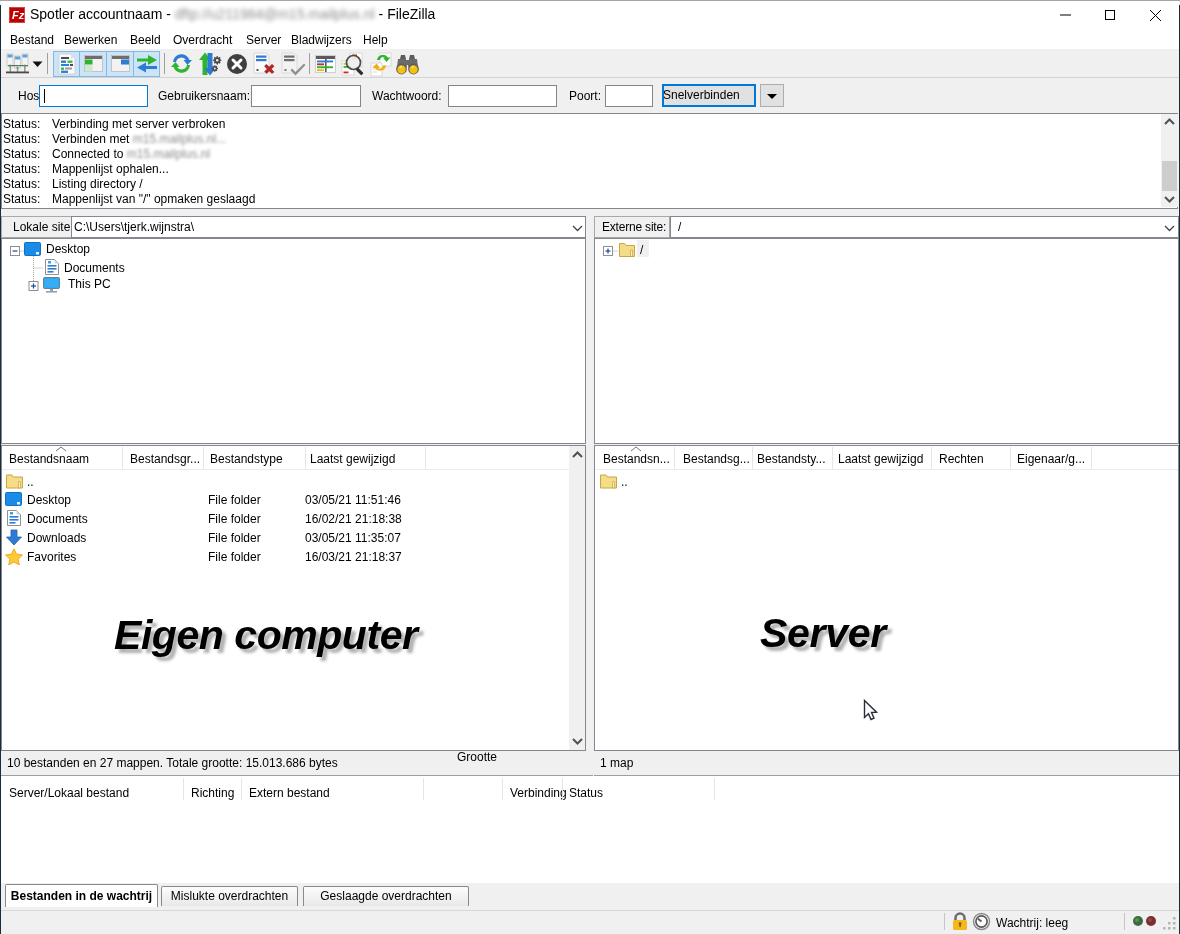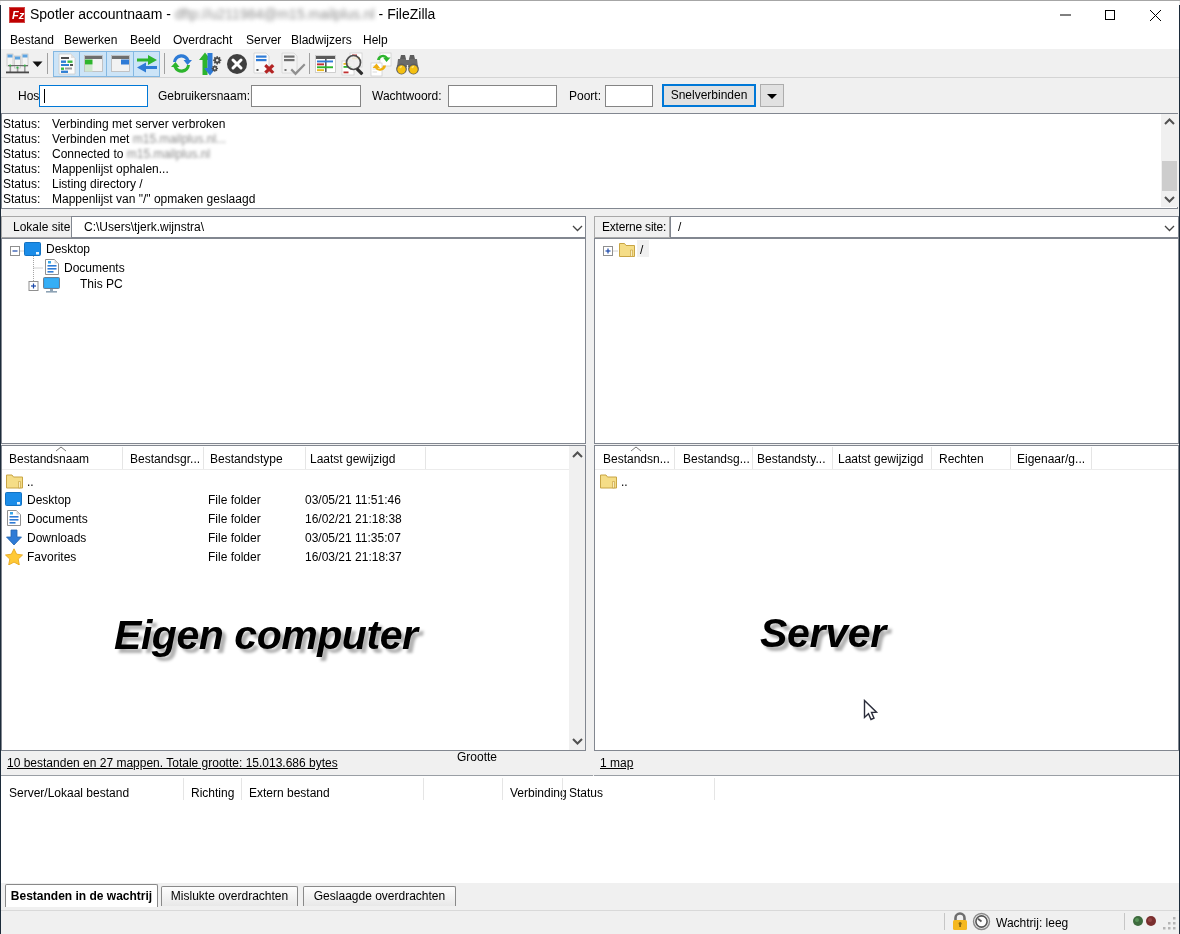--- a/index.html
+++ b/index.html
@@ -33,21 +33,21 @@
   
   .sb{background:#f0f0f0;}
   .sbthumb{background:#cdcdcd;}
   
   .panel-hdr-label{top:216px;height:22px;background:#f0f0f0;border:1px solid #a8a8a8;box-sizing:border-box;line-height:20px;white-space:nowrap;}
   .panel-combo{top:216px;height:22px;background:#fff;border:1px solid #828790;box-sizing:border-box;line-height:20px;white-space:nowrap;}
   .tree{top:238px;height:206px;background:#fff;border:1px solid #828790;box-sizing:border-box;}
   .flist{top:445px;height:306px;background:#fff;border:1px solid #828790;box-sizing:border-box;}
   .hdrsep{background:#e5e5e5;width:1px;}
   .dirstatus{top:751px;height:25px;background:#f0f0f0;border-bottom:1px solid #9a9fa5;box-sizing:border-box;}
-  .dirstatus span{position:absolute;top:5px;text-decoration:underline;}
+  .dirstatus span{position:absolute;top:5px;}
   
   #queue{left:1px;top:776px;width:1178px;height:108px;background:#fff;border-bottom:1px solid #828790;box-sizing:border-box;}
   .qhdr{position:absolute;top:8px;}
   .qsep{position:absolute;top:2px;height:22px;width:1px;background:#e5e5e5;}
   
   #tabbar{left:1px;top:883px;width:1178px;height:27px;background:#f0f0f0;}
   .tab{position:absolute;box-sizing:border-box;border:1px solid #898989;border-bottom:none;border-radius:2px 2px 0 0;text-align:center;}
   .tab-active{top:1px;height:23px;background:#fff;font-weight:bold;line-height:22px;}
   .tab-idle{top:3px;height:20px;background:linear-gradient(#fdfdfd,#e8e8e8);line-height:19px;}
   
@@ -252,21 +252,21 @@
 
 <span class="abs qclabel" style="left:18px;top:89px">Host:</span>
 <div class="abs qcinput" style="left:39px;top:85px;width:107px;border:1px solid #0078d7;"></div>
 <div class="abs" style="left:44px;top:89px;width:1px;height:14px;background:#000"></div>
 <span class="abs qclabel" style="left:158px;top:89px">Gebruikersnaam:</span>
 <div class="abs qcinput" style="left:251px;top:85px;width:108px;"></div>
 <span class="abs qclabel" style="left:372px;top:89px">Wachtwoord:</span>
 <div class="abs qcinput" style="left:448px;top:85px;width:107px;"></div>
 <span class="abs qclabel" style="left:569px;top:89px">Poort:</span>
 <div class="abs qcinput" style="left:605px;top:85px;width:46px;"></div>
-<div class="abs" style="left:662px;top:84px;width:94px;height:23px;background:#e1e1e1;border:1px solid #0078d7;box-sizing:border-box;box-shadow:inset 0 0 0 1px #0078d7;text-align:center;line-height:21px;">Snelverbinden</div>
+<div class="abs" style="left:662px;top:84px;width:94px;height:23px;background:#e1e1e1;border:1px solid #0078d7;box-sizing:border-box;box-shadow:inset 0 0 0 1px #0078d7;text-align:left;line-height:21px;">Snelverbinden</div>
 <div class="abs" style="left:760px;top:84px;width:24px;height:23px;background:#e1e1e1;border:1px solid #adadad;box-sizing:border-box;"></div>
 <svg class="abs" style="left:765px;top:93px" width="14" height="8">
     <path d="M2 1 L12 1 L7 6 Z" fill="#000"></path>
   </svg>
 
 <div class="abs" id="log"></div>
 <div id="log-lines">
 <div class="abs logline" style="top:117px">Status:<span class="lmsg">Verbinding met server verbroken</span></div>
 <div class="abs logline" style="top:132px">Status:<span class="lmsg">Verbinden met <span class="blurred" style="filter:blur(1.6px)">m15.mailplus.nl...</span></span></div>
 <div class="abs logline" style="top:147px">Status:<span class="lmsg">Connected to <span class="blurred" style="filter:blur(1.6px)">m15.mailplus.nl</span></span></div>
@@ -278,21 +278,21 @@
 <div class="abs sb" style="left:1161px;top:114px;width:17px;height:93px;"></div>
 <svg class="abs" style="left:1163px;top:117px" width="13" height="10">
     <path d="M2 7 L6.5 2.5 L11 7" fill="none" stroke="#515151" stroke-width="2"></path>
   </svg>
 <svg class="abs" style="left:1163px;top:194px" width="13" height="10">
     <path d="M2 3 L6.5 7.5 L11 3" fill="none" stroke="#515151" stroke-width="2"></path>
   </svg>
 <div class="abs sbthumb" style="left:1162px;top:161px;width:15px;height:30px;"></div>
 
 <div class="abs panel-hdr-label" style="left:1px;width:71px;"><span style="margin-left:11px">Lokale site:</span></div>
-<div class="abs panel-combo" style="left:71px;width:515px;"><span style="margin-left:12px">C:\Users\tjerk.wijnstra\</span></div>
+<div class="abs panel-combo" style="left:71px;width:515px;"><span style="margin-left:2px">C:\Users\tjerk.wijnstra\</span></div>
 <svg class="abs" style="left:572px;top:224px" width="12" height="9">
     <path d="M1 2 L5.5 6.5 L10 2" fill="none" stroke="#444" stroke-width="1.3"></path>
   </svg>
 <div class="abs panel-hdr-label" style="left:594px;width:76px;"><span style="margin-left:7px;letter-spacing:-0.2px">Externe site:</span></div>
 <div class="abs panel-combo" style="left:670px;width:509px;"><span style="margin-left:7px">/</span></div>
 <svg class="abs" style="left:1164px;top:224px" width="12" height="9">
     <path d="M1 2 L5.5 6.5 L10 2" fill="none" stroke="#444" stroke-width="1.3"></path>
   </svg>
 
 <div class="abs tree" style="left:1px;width:585px;"></div>
@@ -330,21 +330,21 @@
   <path d="M3 2 L6 2 L6 4.5 L3 4.5 Z" fill="#35a5e8"></path>
 </svg>
 <span class="abs rowtext" style="left:64px;top:261px">Documents</span>
 
 <svg class="abs" style="left:43px;top:277px" width="17" height="16" viewBox="0 0 17 16">
   <rect x="0.5" y="0.5" width="16" height="11" rx="1" fill="#29a3f2" stroke="#6b7f91"></rect>
   <rect x="1.5" y="1.5" width="14" height="9" fill="#35aef5"></rect>
   <rect x="7" y="12" width="3" height="2" fill="#8ea3b5"></rect>
   <rect x="3" y="14" width="11" height="1.6" fill="#8ea3b5"></rect>
 </svg>
-<span class="abs rowtext" style="left:80px;top:277px">This PC</span>
+<span class="abs rowtext" style="left:68px;top:277px">This PC</span>
 
 <svg class="abs" style="left:602px;top:241px" width="50" height="20" viewBox="0 0 50 20">
   <rect x="1.5" y="5.5" width="9" height="9" fill="#fff" stroke="#8f8f8f"></rect>
   <line x1="3.5" y1="10" x2="8.5" y2="10" stroke="#1a47a8" stroke-width="1.2"></line>
   <line x1="6" y1="7.5" x2="6" y2="12.5" stroke="#1a47a8" stroke-width="1.2"></line>
   <g stroke="#a5a5a5" stroke-width="1" stroke-dasharray="1,1">
         <line x1="11.5" y1="10" x2="16" y2="10"></line>
       </g>
 </svg>
 <svg class="abs" style="left:619px;top:241px" width="16" height="16" viewBox="0 0 16 16">
@@ -457,21 +457,21 @@
 <div class="abs qsep" style="left:183px;top:778px"></div>
 <div class="abs qsep" style="left:241px;top:778px"></div>
 <div class="abs qsep" style="left:423px;top:778px"></div>
 <div class="abs qsep" style="left:502px;top:778px"></div>
 <div class="abs qsep" style="left:562px;top:778px"></div>
 <div class="abs qsep" style="left:714px;top:778px"></div>
 
 <div class="abs" id="tabbar"></div>
 <div class="abs tab tab-active" style="left:5px;width:153px;top:884px;">Bestanden in de wachtrij</div>
 <div class="abs tab tab-idle" style="left:161px;width:137px;top:886px;">Mislukte overdrachten</div>
-<div class="abs tab tab-idle" style="left:303px;width:153px;top:886px;">Geslaagde overdrachten</div>
+<div class="abs tab tab-idle" style="left:303px;width:166px;top:886px;">Geslaagde overdrachten</div>
 
 <div class="abs" id="statusbar"></div>
 <div class="abs ssep" style="left:944px;top:913px"></div>
 <div class="abs ssep" style="left:1124px;top:913px"></div>
 <span class="abs" style="left:996px;top:916px">Wachtrij: leeg</span>
 <div id="statusbar-icons">
 <svg class="abs" style="left:951px;top:912px" width="18" height="19" viewBox="0 0 18 19">
   <path d="M4.5 9 L4.5 6 A 4.5 4.5 0 0 1 13.5 6 L13.5 9" fill="none" stroke="#6e6e6e" stroke-width="2.6"></path>
   <rect x="2" y="8" width="14" height="10" rx="1.5" fill="#f5b81e"></rect>
   <rect x="8.2" y="11" width="1.8" height="4" fill="#8a6a10"></rect>

